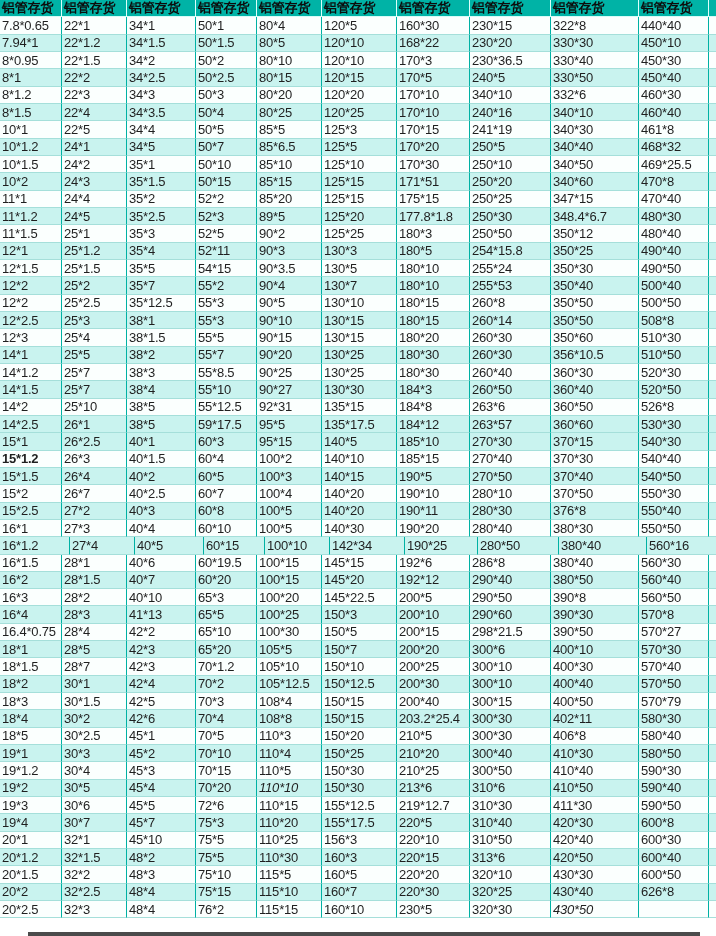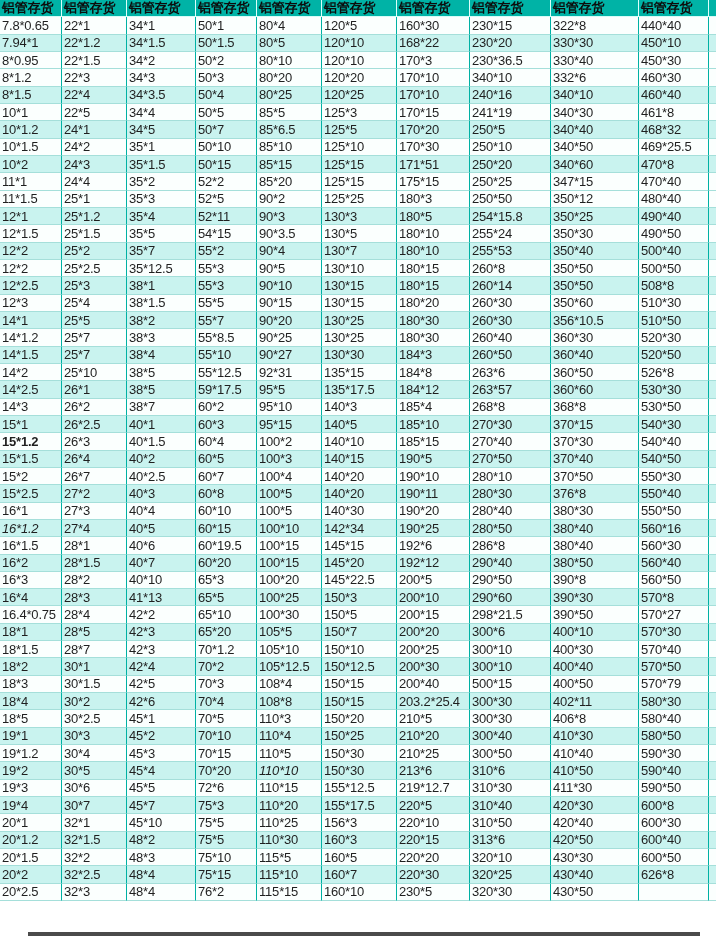--- a/index.html
+++ b/index.html
@@ -86,20 +86,33 @@
       <div class="cell" style="width: 69px;">34*2</div>
       <div class="cell" style="width: 61px;">50*2</div>
       <div class="cell" style="width: 65px;">80*10</div>
       <div class="cell" style="width: 75px;">120*10</div>
       <div class="cell" style="width: 73px;">170*3</div>
       <div class="cell" style="width: 81px;">230*36.5</div>
       <div class="cell" style="width: 88px;">330*40</div>
       <div class="cell" style="width: 70px;">450*30</div>
       <div class="cell sliver" style="width: 7px;"></div>
     </div>
+    <div class="row row-cyan">
+      <div class="cell" style="width: 62px;">8*1</div>
+      <div class="cell" style="width: 65px;">22*2</div>
+      <div class="cell" style="width: 69px;">34*2.5</div>
+      <div class="cell" style="width: 61px;">50*2.5</div>
+      <div class="cell" style="width: 65px;">80*15</div>
+      <div class="cell" style="width: 75px;">120*15</div>
+      <div class="cell" style="width: 73px;">170*5</div>
+      <div class="cell" style="width: 81px;">240*5</div>
+      <div class="cell" style="width: 88px;">330*50</div>
+      <div class="cell" style="width: 70px;">450*40</div>
+      <div class="cell sliver" style="width: 7px;"></div>
+    </div>
     <div class="row row-white">
       <div class="cell" style="width: 62px;">8*1.2</div>
       <div class="cell" style="width: 65px;">22*3</div>
       <div class="cell" style="width: 69px;">34*3</div>
       <div class="cell" style="width: 61px;">50*3</div>
       <div class="cell" style="width: 65px;">80*20</div>
       <div class="cell" style="width: 75px;">120*20</div>
       <div class="cell" style="width: 73px;">170*10</div>
       <div class="cell" style="width: 81px;">340*10</div>
       <div class="cell" style="width: 88px;">332*6</div>
@@ -177,20 +190,33 @@
       <div class="cell" style="width: 69px;">35*2</div>
       <div class="cell" style="width: 61px;">52*2</div>
       <div class="cell" style="width: 65px;">85*20</div>
       <div class="cell" style="width: 75px;">125*15</div>
       <div class="cell" style="width: 73px;">175*15</div>
       <div class="cell" style="width: 81px;">250*25</div>
       <div class="cell" style="width: 88px;">347*15</div>
       <div class="cell" style="width: 70px;">470*40</div>
       <div class="cell sliver" style="width: 7px;"></div>
     </div>
+    <div class="row row-cyan">
+      <div class="cell" style="width: 62px;">11*1.2</div>
+      <div class="cell" style="width: 65px;">24*5</div>
+      <div class="cell" style="width: 69px;">35*2.5</div>
+      <div class="cell" style="width: 61px;">52*3</div>
+      <div class="cell" style="width: 65px;">89*5</div>
+      <div class="cell" style="width: 75px;">125*20</div>
+      <div class="cell" style="width: 73px;">177.8*1.8</div>
+      <div class="cell" style="width: 81px;">250*30</div>
+      <div class="cell" style="width: 88px;">348.4*6.7</div>
+      <div class="cell" style="width: 70px;">480*30</div>
+      <div class="cell sliver" style="width: 7px;"></div>
+    </div>
     <div class="row row-white">
       <div class="cell" style="width: 62px;">11*1.5</div>
       <div class="cell" style="width: 65px;">25*1</div>
       <div class="cell" style="width: 69px;">35*3</div>
       <div class="cell" style="width: 61px;">52*5</div>
       <div class="cell" style="width: 65px;">90*2</div>
       <div class="cell" style="width: 75px;">125*25</div>
       <div class="cell" style="width: 73px;">180*3</div>
       <div class="cell" style="width: 81px;">250*50</div>
       <div class="cell" style="width: 88px;">350*12</div>
@@ -333,33 +359,20 @@
       <div class="cell" style="width: 69px;">38*5</div>
       <div class="cell" style="width: 61px;">59*17.5</div>
       <div class="cell" style="width: 65px;">95*5</div>
       <div class="cell" style="width: 75px;">135*17.5</div>
       <div class="cell" style="width: 73px;">184*12</div>
       <div class="cell" style="width: 81px;">263*57</div>
       <div class="cell" style="width: 88px;">360*60</div>
       <div class="cell" style="width: 70px;">530*30</div>
       <div class="cell sliver" style="width: 7px;"></div>
     </div>
-    <div class="row row-white">
-      <div class="cell" style="width: 62px;">14*3</div>
-      <div class="cell" style="width: 65px;">26*2</div>
-      <div class="cell" style="width: 69px;">38*7</div>
-      <div class="cell" style="width: 61px;">60*2</div>
-      <div class="cell" style="width: 65px;">95*10</div>
-      <div class="cell" style="width: 75px;">140*3</div>
-      <div class="cell" style="width: 73px;">185*4</div>
-      <div class="cell" style="width: 81px;">268*8</div>
-      <div class="cell" style="width: 88px;">368*8</div>
-      <div class="cell" style="width: 70px;">530*50</div>
-      <div class="cell sliver" style="width: 7px;"></div>
-    </div>
     <div class="row row-cyan">
       <div class="cell" style="width: 62px;">15*1</div>
       <div class="cell" style="width: 65px;">26*2.5</div>
       <div class="cell" style="width: 69px;">40*1</div>
       <div class="cell" style="width: 61px;">60*3</div>
       <div class="cell" style="width: 65px;">95*15</div>
       <div class="cell" style="width: 75px;">140*5</div>
       <div class="cell" style="width: 73px;">185*10</div>
       <div class="cell" style="width: 81px;">270*30</div>
       <div class="cell" style="width: 88px;">370*15</div>
@@ -425,21 +438,21 @@
       <div class="cell" style="width: 61px;">60*10</div>
       <div class="cell" style="width: 65px;">100*5</div>
       <div class="cell" style="width: 75px;">140*30</div>
       <div class="cell" style="width: 73px;">190*20</div>
       <div class="cell" style="width: 81px;">280*40</div>
       <div class="cell" style="width: 88px;">380*30</div>
       <div class="cell" style="width: 70px;">550*50</div>
       <div class="cell sliver" style="width: 7px;"></div>
     </div>
     <div class="row row-cyan">
-      <div class="cell" style="width: 62px; font-style: italic;">16*1.2</div>
+      <div class="cell" style="width: 70px;">16*1.2</div>
       <div class="cell" style="width: 65px;">27*4</div>
       <div class="cell" style="width: 69px;">40*5</div>
       <div class="cell" style="width: 61px;">60*15</div>
       <div class="cell" style="width: 65px;">100*10</div>
       <div class="cell" style="width: 75px;">142*34</div>
       <div class="cell" style="width: 73px;">190*25</div>
       <div class="cell" style="width: 81px;">280*50</div>
       <div class="cell" style="width: 88px;">380*40</div>
       <div class="cell" style="width: 70px;">560*16</div>
       <div class="cell sliver" style="width: 7px;"></div>
@@ -549,21 +562,21 @@
       <div class="cell sliver" style="width: 7px;"></div>
     </div>
     <div class="row row-white">
       <div class="cell" style="width: 62px; text-align: right;">18*3</div>
       <div class="cell" style="width: 65px;">30*1.5</div>
       <div class="cell" style="width: 69px;">42*5</div>
       <div class="cell" style="width: 61px;">70*3</div>
       <div class="cell" style="width: 65px;">108*4</div>
       <div class="cell" style="width: 75px;">150*15</div>
       <div class="cell" style="width: 73px;">200*40</div>
-      <div class="cell" style="width: 81px;">500*15</div>
+      <div class="cell" style="width: 81px;">300*15</div>
       <div class="cell" style="width: 88px;">400*50</div>
       <div class="cell" style="width: 70px;">570*79</div>
       <div class="cell sliver" style="width: 7px;"></div>
     </div>
     <div class="row row-cyan">
       <div class="cell" style="width: 62px;">18*4</div>
       <div class="cell" style="width: 65px;">30*2</div>
       <div class="cell" style="width: 69px;">42*6</div>
       <div class="cell" style="width: 61px;">70*4</div>
       <div class="cell" style="width: 65px;">108*8</div>
@@ -706,18 +719,18 @@
     </div>
     <div class="row row-white">
       <div class="cell" style="width: 62px;">20*2.5</div>
       <div class="cell" style="width: 65px;">32*3</div>
       <div class="cell" style="width: 69px;">48*4</div>
       <div class="cell" style="width: 61px;">76*2</div>
       <div class="cell" style="width: 65px;">115*15</div>
       <div class="cell" style="width: 75px;">160*10</div>
       <div class="cell" style="width: 73px;">230*5</div>
       <div class="cell" style="width: 81px;">320*30</div>
-      <div class="cell" style="width: 88px;">430*50</div>
+      <div class="cell" style="width: 88px; font-style: italic;">430*50</div>
       <div class="cell" style="width: 70px;"></div>
       <div class="cell sliver" style="width: 7px;"></div>
     </div>
   </div>
 <div id="hscroll"></div>
 
 </body></html>

